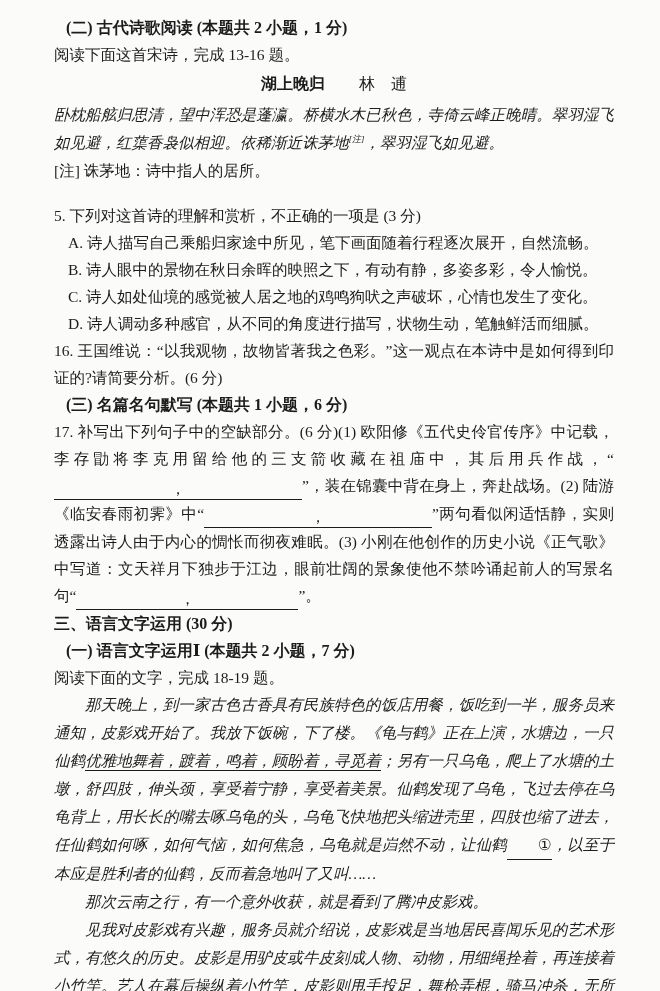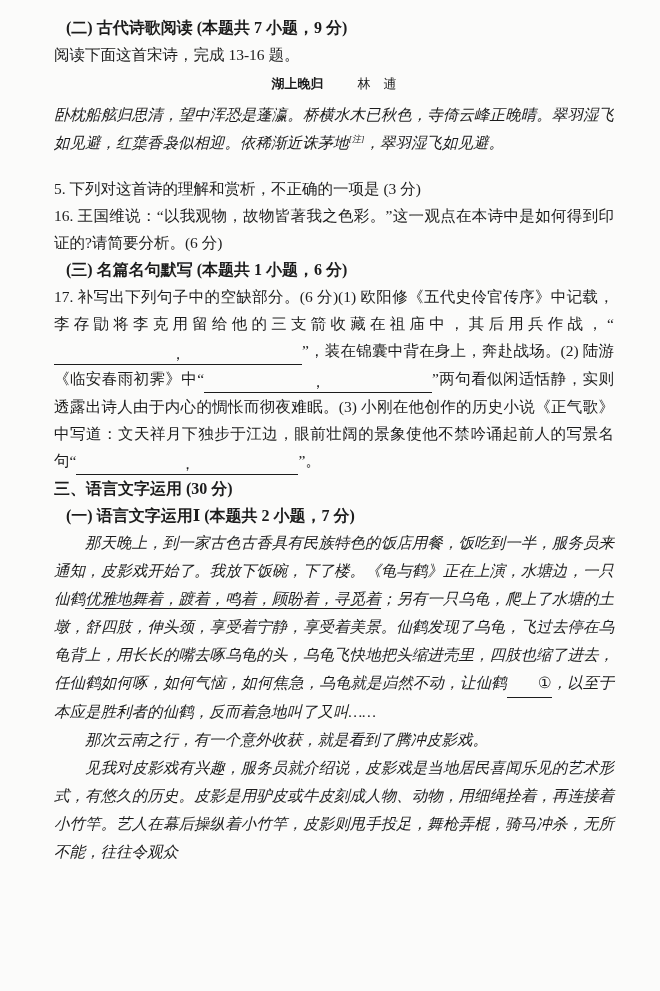--- a/index.html
+++ b/index.html
@@ -11,21 +11,21 @@
   }
   .page{padding:14px 46px 0 54px;}
   p{margin:0;text-align:justify;}
   .head{font-weight:700;font-size:16px;}
   .indent-head{padding-left:12px;}
   .opt{padding-left:14px;}
   .kai{font-style:italic;}
   .poem{line-height:28px;}
   .title-line{
     display:flex;justify-content:center;align-items:baseline;
-    gap:34px;font-size:13px;margin:2px 0 3px;line-height:28px;
+    gap:34px;font-size:16px;margin:2px 0 3px;line-height:28px;
   }
   .poem-title{font-weight:700;}
   sup.noteref{font-size:9px;line-height:0;}
   .gap-top{margin-top:18px;}
   .blank-pair{
     display:inline-block;border-bottom:1px solid #1c1c1c;
     text-align:center;line-height:18px;height:19px;vertical-align:-3px;
   }
   .bp1{width:248px;}
   .bp2{width:228px;}
@@ -36,45 +36,53 @@
   }
   .wavy{border-bottom:1.4px solid #1c1c1c;padding-bottom:0.5px;}
   .ti2{text-indent:2em;}
   .passage{line-height:28px;}
 </style>
 </head>
 <body>
 
 <div class="page">
 
-  <p class="head indent-head">(二) 古代诗歌阅读 (本题共 7 小题，9 分)</p>
+  <p class="head indent-head">(二) 古代诗歌阅读 (本题共 2 小题，1 分)</p>
 
   <p>阅读下面这首宋诗，完成 13-16 题。</p>
 
   <div class="title-line">
     <span class="poem-title">湖上晚归</span>
     <span>林　逋</span>
   </div>
 
   <p class="kai poem"><span>卧枕船舷归思清，望中浑恐是蓬瀛。桥横水木已秋色，寺倚云峰正晚晴。翠羽湿飞如见避，红蕖香袅似相迎。依稀渐近诛茅地</span><sup class="noteref">[注]</sup><span>，翠羽湿飞如见避。</span></p>
 
+  <p>[注] 诛茅地：诗中指人的居所。</p>
 
   <p class="gap-top">5. 下列对这首诗的理解和赏析，不正确的一项是 (3 分)</p>
 
+  <div>
+    <p class="opt">A. 诗人描写自己乘船归家途中所见，笔下画面随着行程逐次展开，自然流畅。</p>
+    <p class="opt">B. 诗人眼中的景物在秋日余晖的映照之下，有动有静，多姿多彩，令人愉悦。</p>
+    <p class="opt">C. 诗人如处仙境的感觉被人居之地的鸡鸣狗吠之声破坏，心情也发生了变化。</p>
+    <p class="opt">D. 诗人调动多种感官，从不同的角度进行描写，状物生动，笔触鲜活而细腻。</p>
+  </div>
 
   <p>16. 王国维说：“以我观物，故物皆著我之色彩。”这一观点在本诗中是如何得到印证的?请简要分析。(6 分)</p>
 
   <p class="head indent-head">(三) 名篇名句默写 (本题共 1 小题，6 分)</p>
 
   <p><span>17. 补写出下列句子中的空缺部分。(6 分)(1) 欧阳修《五代史伶官传序》中记载，李存勖将李克用留给他的三支箭收藏在祖庙中，其后用兵作战，“</span><span class="blank-pair bp1"><span>，</span></span><span>”，装在锦囊中背在身上，奔赴战场。(2) 陆游《临安春雨初霁》中“</span><span class="blank-pair bp2"><span>，</span></span><span>”两句看似闲适恬静，实则透露出诗人由于内心的惆怅而彻夜难眠。(3) 小刚在他创作的历史小说《正气歌》中写道：文天祥月下独步于江边，眼前壮阔的景象使他不禁吟诵起前人的写景名句“</span><span class="blank-pair bp3"><span>，</span></span><span>”。</span></p>
 
   <p class="head">三、语言文字运用 (30 分)</p>
 
   <p class="head indent-head">(一) 语言文字运用Ⅰ (本题共 2 小题，7 分)</p>
 
+  <p>阅读下面的文字，完成 18-19 题。</p>
 
   <div class="kai passage">
     <p class="ti2"><span>那天晚上，到一家古色古香具有民族特色的饭店用餐，饭吃到一半，服务员来通知，皮影戏开始了。我放下饭碗，下了楼。《龟与鹤》正在上演，水塘边，一只仙鹤</span><span class="wavy">优雅地舞着，踱着，鸣着，顾盼着，寻觅着</span><span>；另有一只乌龟，爬上了水塘的土墩，舒四肢，伸头颈，享受着宁静，享受着美景。仙鹤发现了乌龟，飞过去停在乌龟背上，用长长的嘴去啄乌龟的头，乌龟飞快地把头缩进壳里，四肢也缩了进去，任仙鹤如何啄，如何气恼，如何焦急，乌龟就是岿然不动，让仙鹤</span><span class="blank-num"><span>①</span></span><span>，以至于本应是胜利者的仙鹤，反而着急地叫了又叫……</span></p>
 
     <p class="ti2">那次云南之行，有一个意外收获，就是看到了腾冲皮影戏。</p>
 
     <p class="ti2"><span>见我对皮影戏有兴趣，服务员就介绍说，皮影戏是当地居民喜闻乐见的艺术形式，有悠久的历史。皮影是用驴皮或牛皮刻成人物、动物，用细绳拴着，再连接着小竹竿。艺人在幕后操纵着小竹竿，皮影则甩手投足，舞枪弄棍，骑马冲杀，无所不能，往往令观众</span></p>
   </div>
 
 </div>

